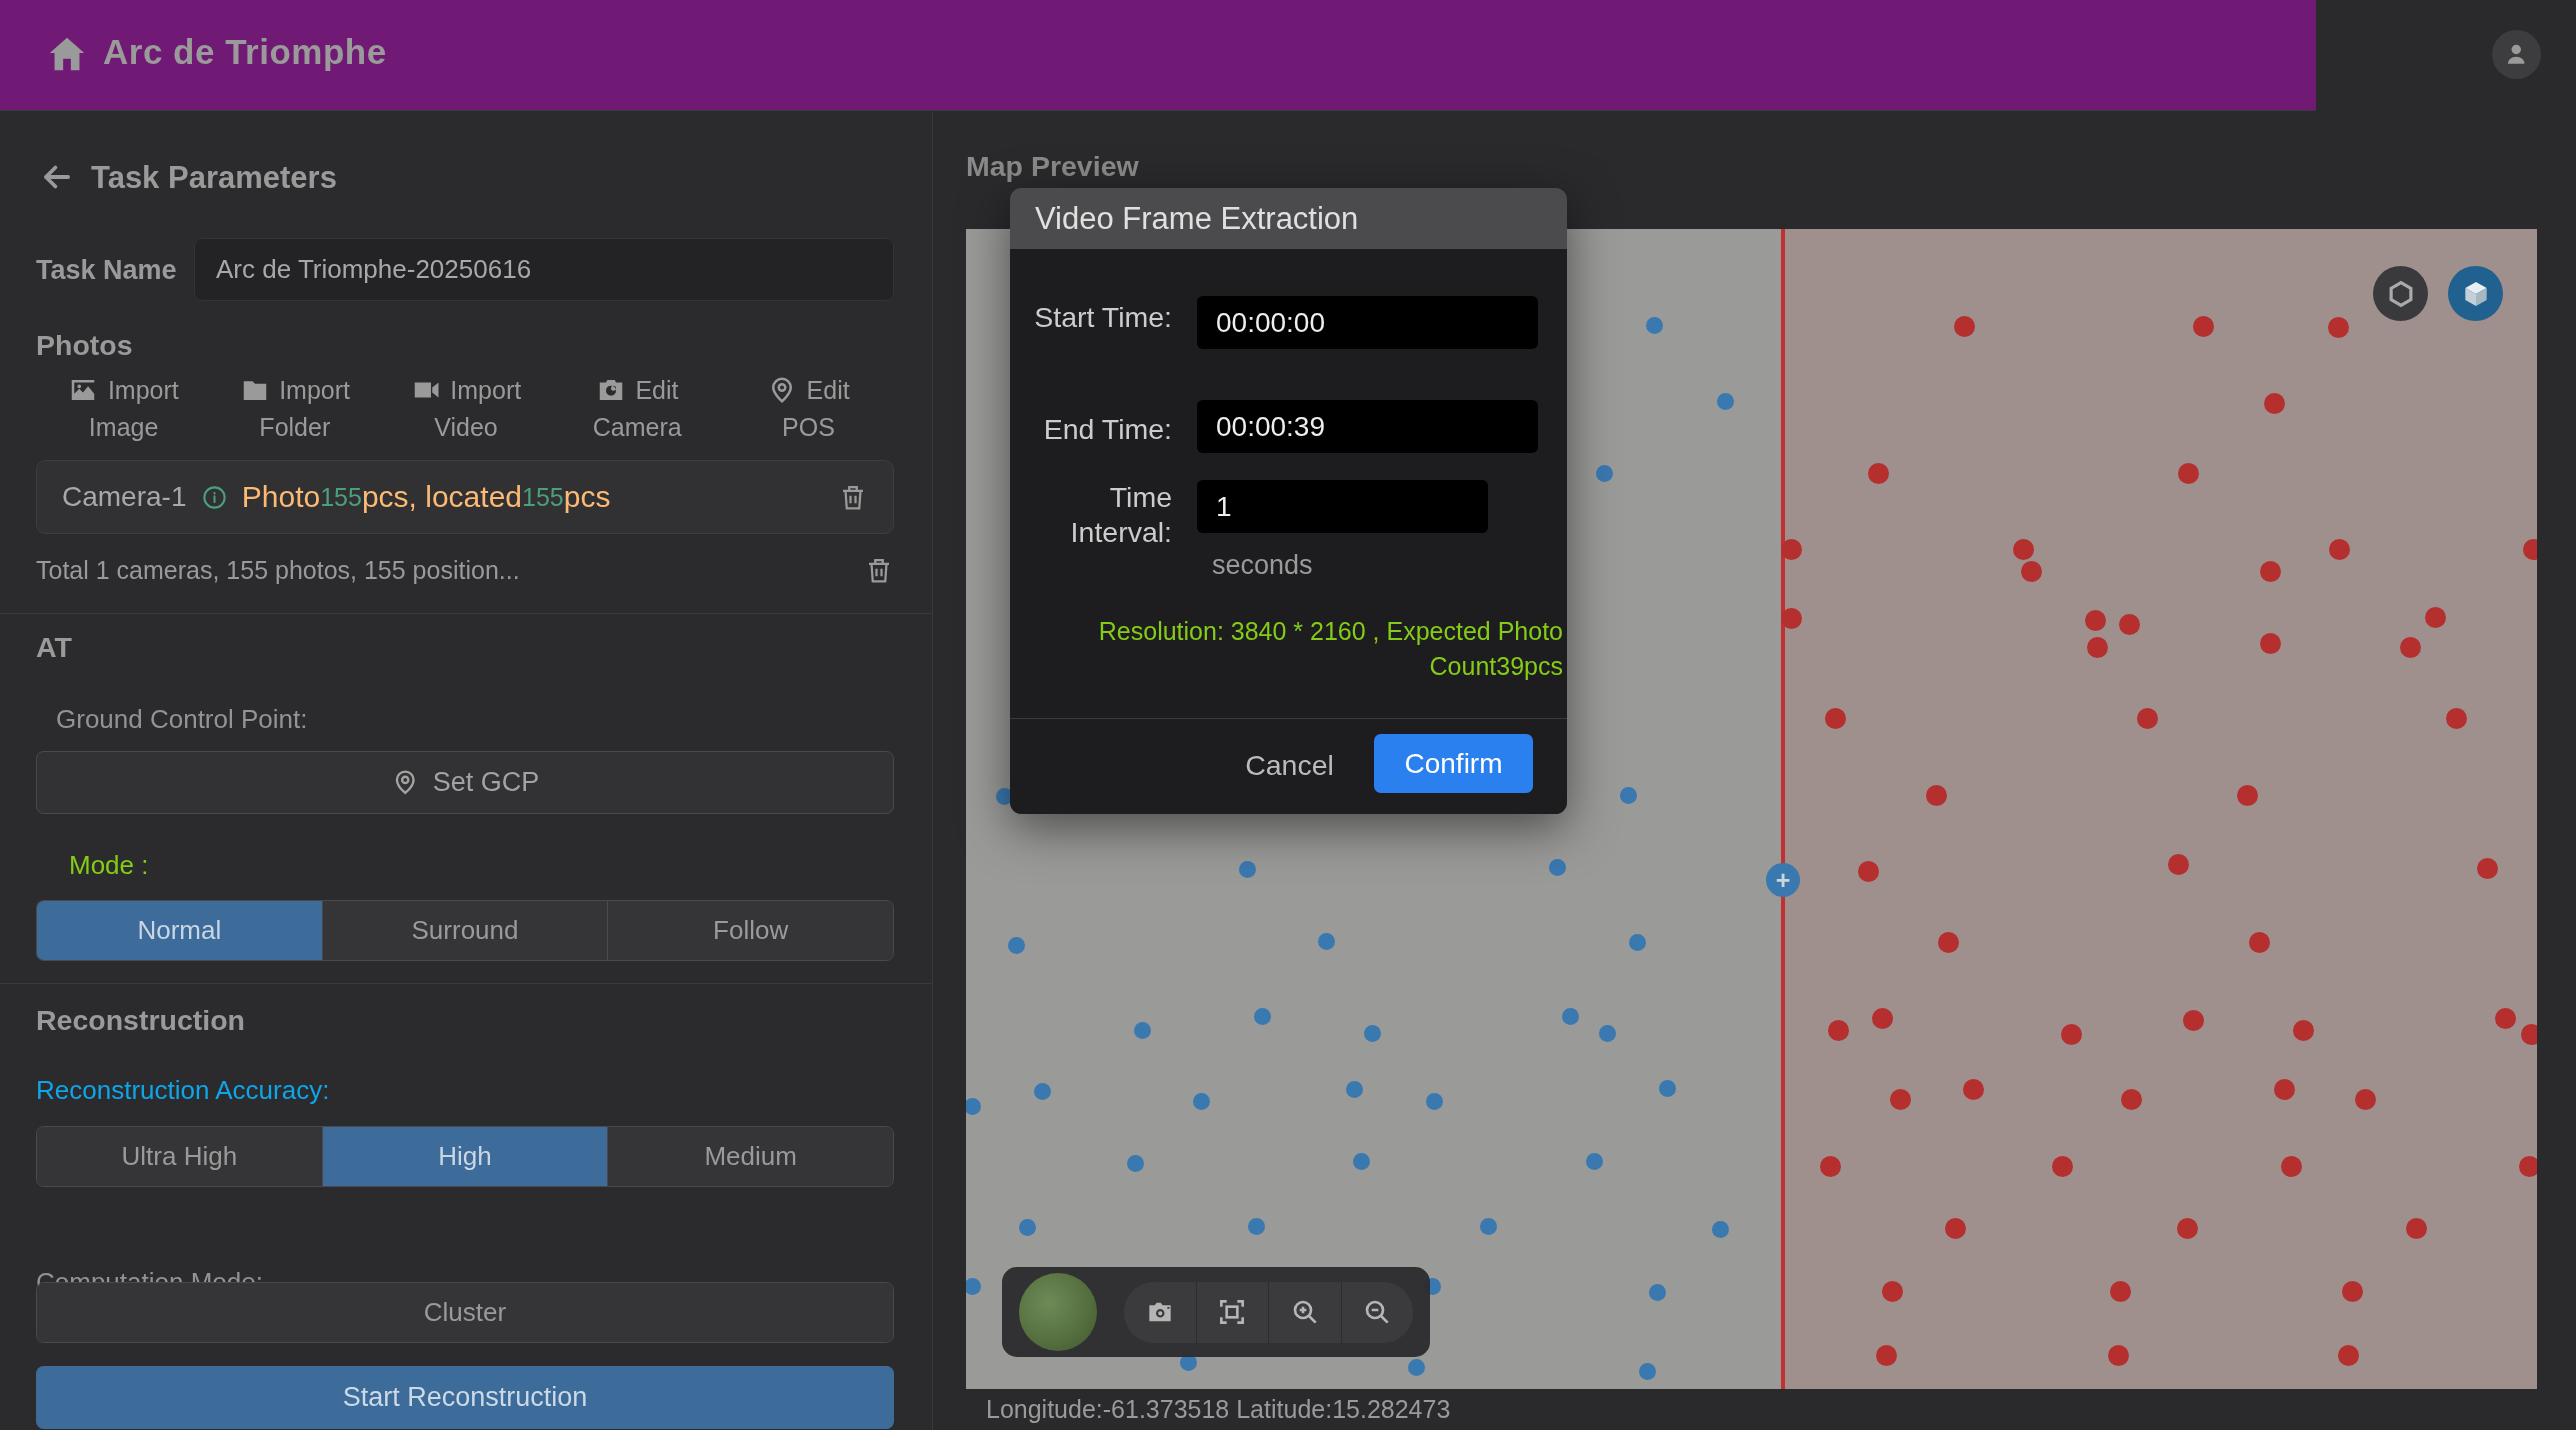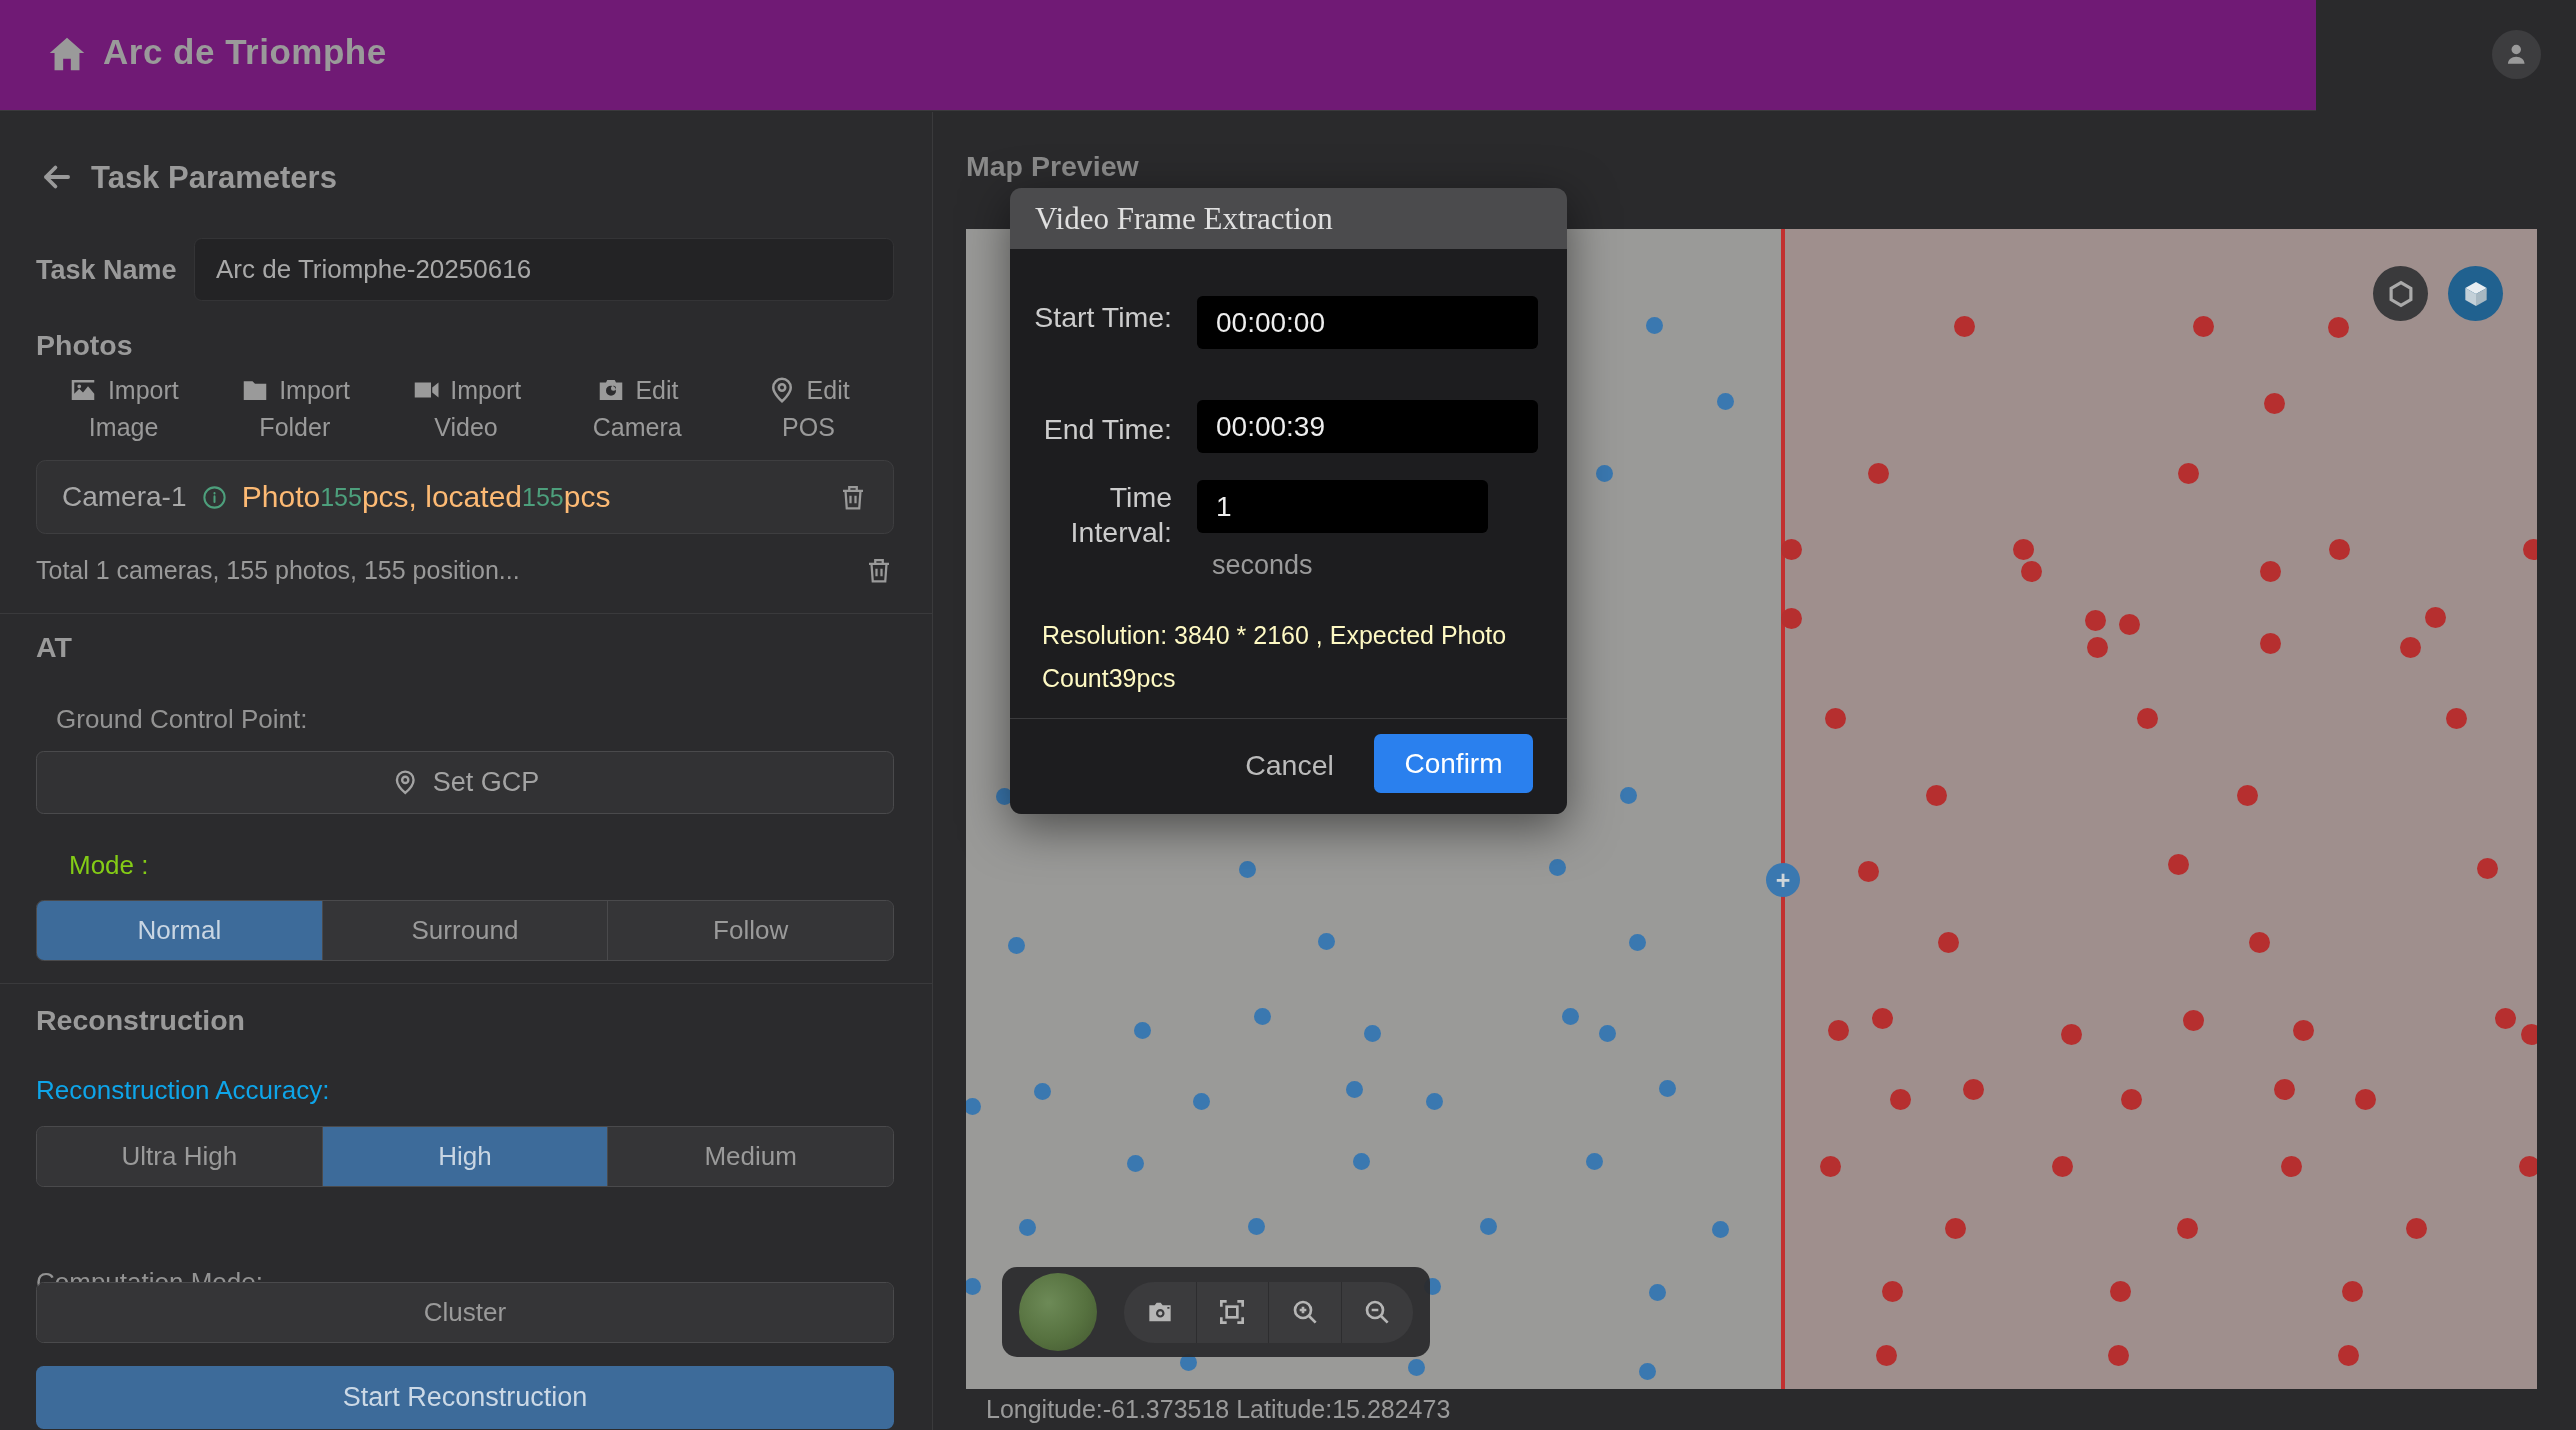--- a/index.html
+++ b/index.html
@@ -64,31 +64,31 @@
   #map-toolbar{position:absolute;left:1002px;top:1267px;width:428px;height:90px;background:rgba(43,43,45,0.94);border-radius:15px;display:flex;align-items:center;padding:0 17px;}
   #thumb{width:78px;height:78px;border-radius:50%;background:radial-gradient(circle at 38% 38%,#6d8a57 0%,#56713f 55%,#41552f 100%);cursor:pointer;flex:none;}
   #tool-group{margin-left:27px;height:61px;flex:1;background:#3b3b3d;border-radius:30px;display:flex;overflow:hidden;}
   .tool-btn{flex:1;display:flex;align-items:center;justify-content:center;color:#b5b5b5;border-right:1px solid #2d2d2f;cursor:pointer;}
   .tool-btn:last-child{border-right:none;}
   #coords-text{position:absolute;left:986px;top:1395px;font-size:25px;color:#9a9a9a;}
 
   
   #modal{position:absolute;left:1010px;top:188px;width:557px;height:626px;background:#1d1d1f;border-radius:11.4px;box-shadow:0 13.3px 48px rgba(0,0,0,.5);}
   #modal-header{position:absolute;left:0;top:0;width:557px;height:61px;background:#4b4b4d;border-radius:11.4px 11.4px 0 0;display:flex;align-items:center;padding:0 25px;}
-  #modal-title{font-size:31px;color:#e0e0e0;font-family:Liberation Serif, serif;}
+  #modal-title{font-size:31px;color:#e0e0e0;}
   .m-label{position:absolute;width:145px;text-align:right;font-size:28.5px;color:#cccccc;line-height:35px;}
   #lbl-start{left:1027px;top:300px;}
   #lbl-end{left:1027px;top:412px;}
   #lbl-interval{left:1027px;top:480px;}
   .m-input{position:absolute;background:#000;border:none;outline:none;border-radius:5.7px;color:#eeeeee;font-size:28px;padding:0 19px;}
   #inp-start{left:1197px;top:296px;width:341px;height:53px;}
   #inp-end{left:1197px;top:400px;width:341px;height:53px;}
   #inp-interval{left:1197px;top:480px;width:291px;height:53px;}
   #unit-seconds{position:absolute;left:1212px;top:550px;font-size:27px;color:#9a9a9a;}
-  #resolution-text{position:absolute;left:1042px;top:614px;width:521px;font-size:25px;color:#fef9c3;line-height:43px;}
+  #resolution-text{position:absolute;left:1042px;top:614px;width:521px;font-size:25px;color:#84cc16;line-height:35px;text-align:right;}
   #modal-footer-div{position:absolute;left:1010px;top:718px;width:557px;height:1px;background:#3a3a3c;}
   #cancel-btn{position:absolute;left:1237px;top:740px;width:105px;height:51px;display:flex;align-items:center;justify-content:center;color:#bbbbbb;font-size:28.5px;cursor:pointer;}
   #confirm-btn{position:absolute;left:1374px;top:734px;width:159px;height:59px;background:#2a80ee;border-radius:6.7px;display:flex;align-items:center;justify-content:center;color:#ffffff;font-size:28px;cursor:pointer;}
 </style>
 </head>
 <body>
 
 <div id="app">
 
   <div id="header">

